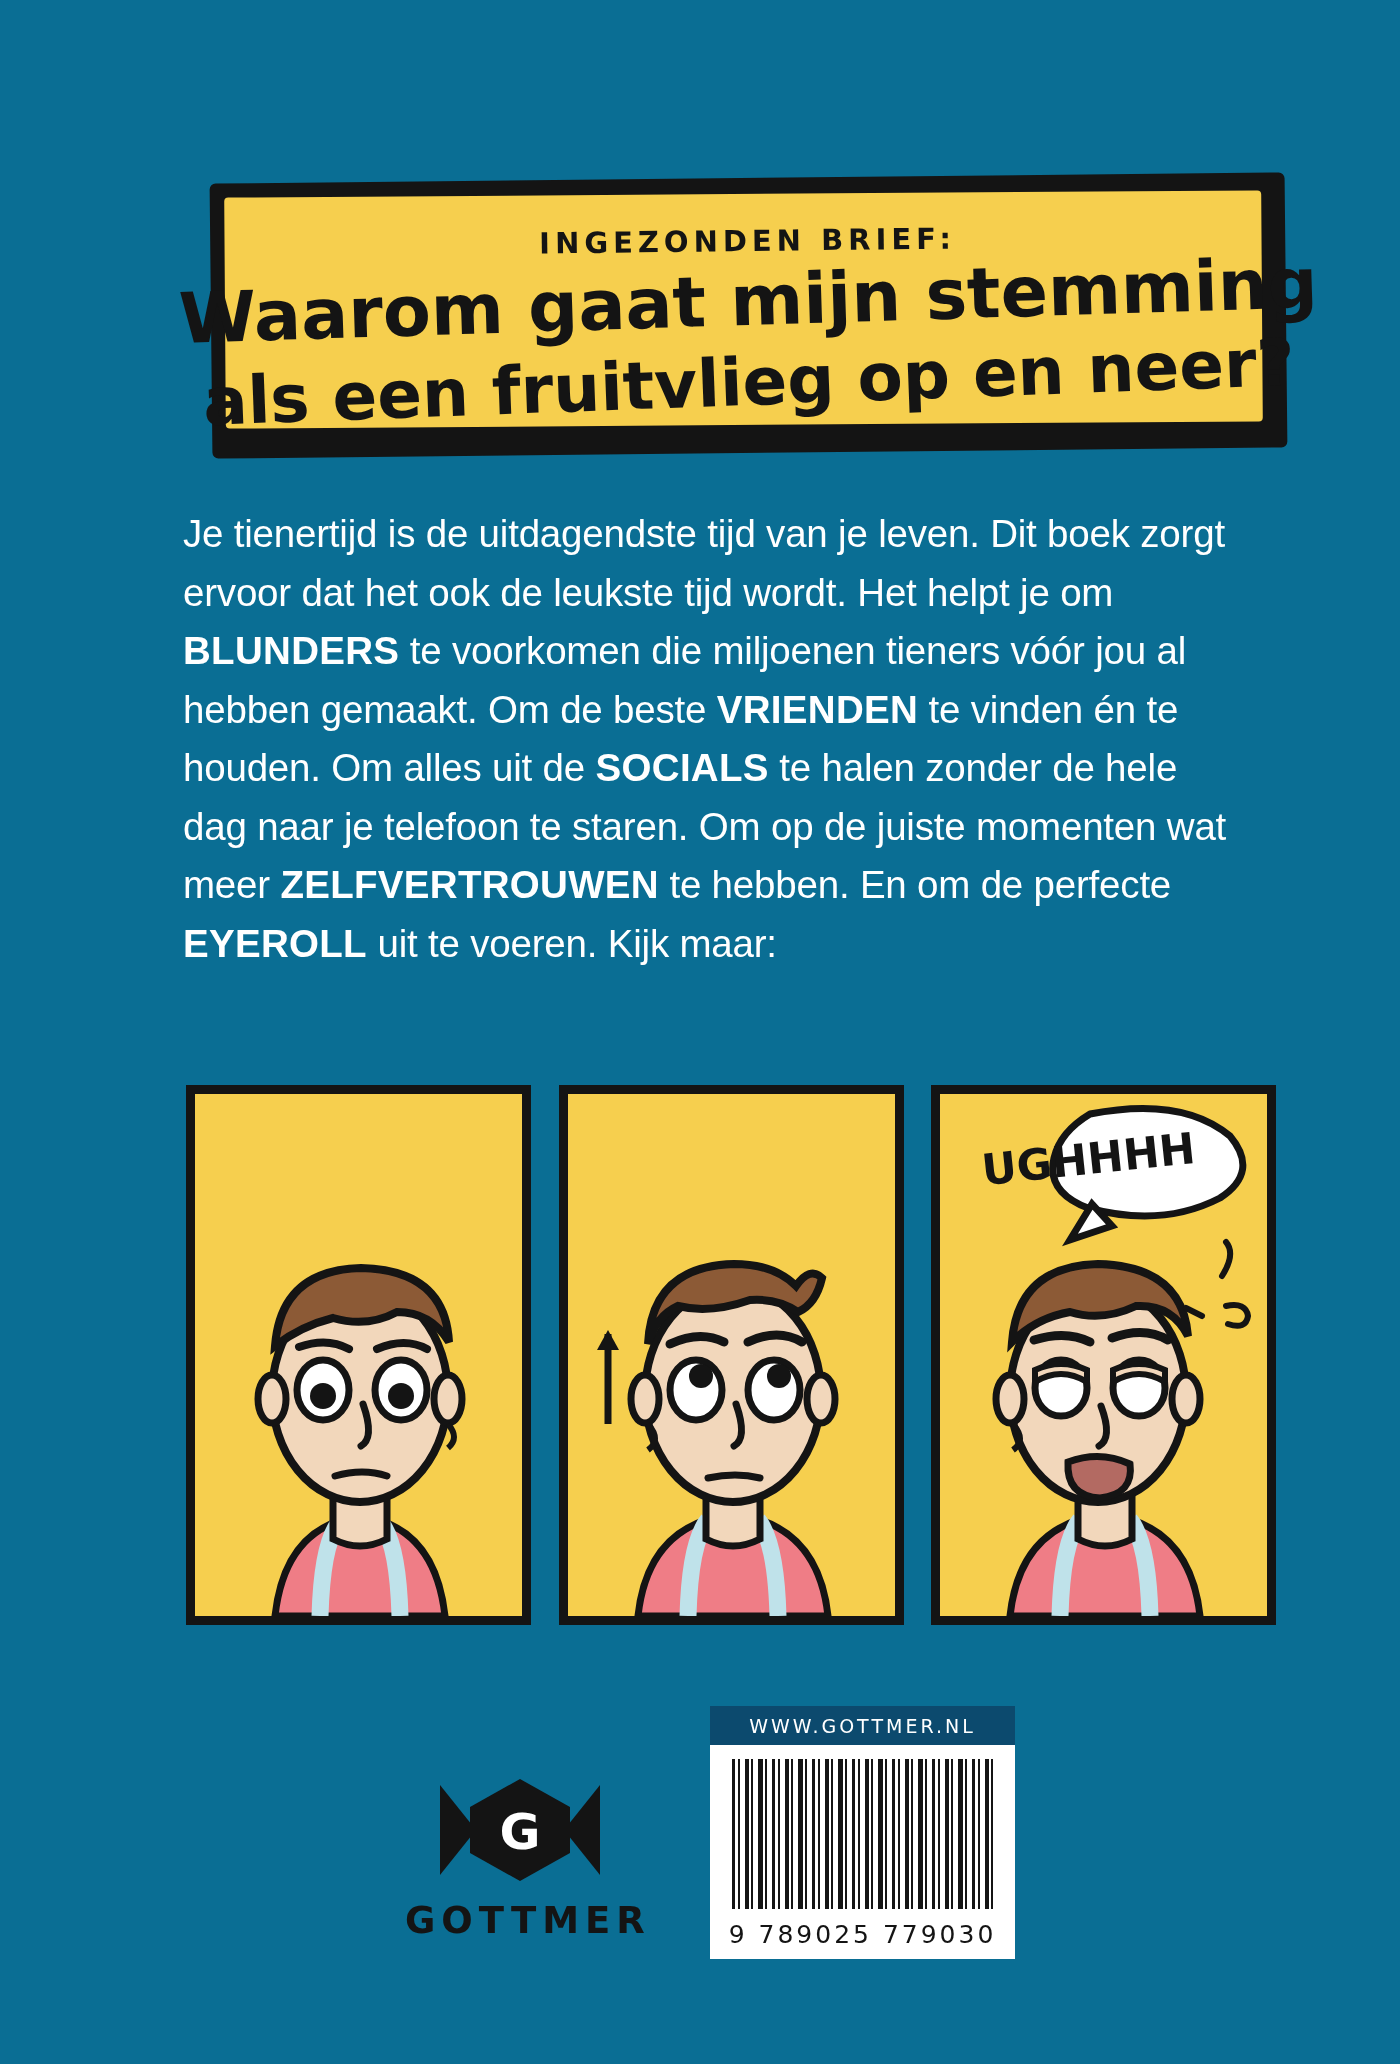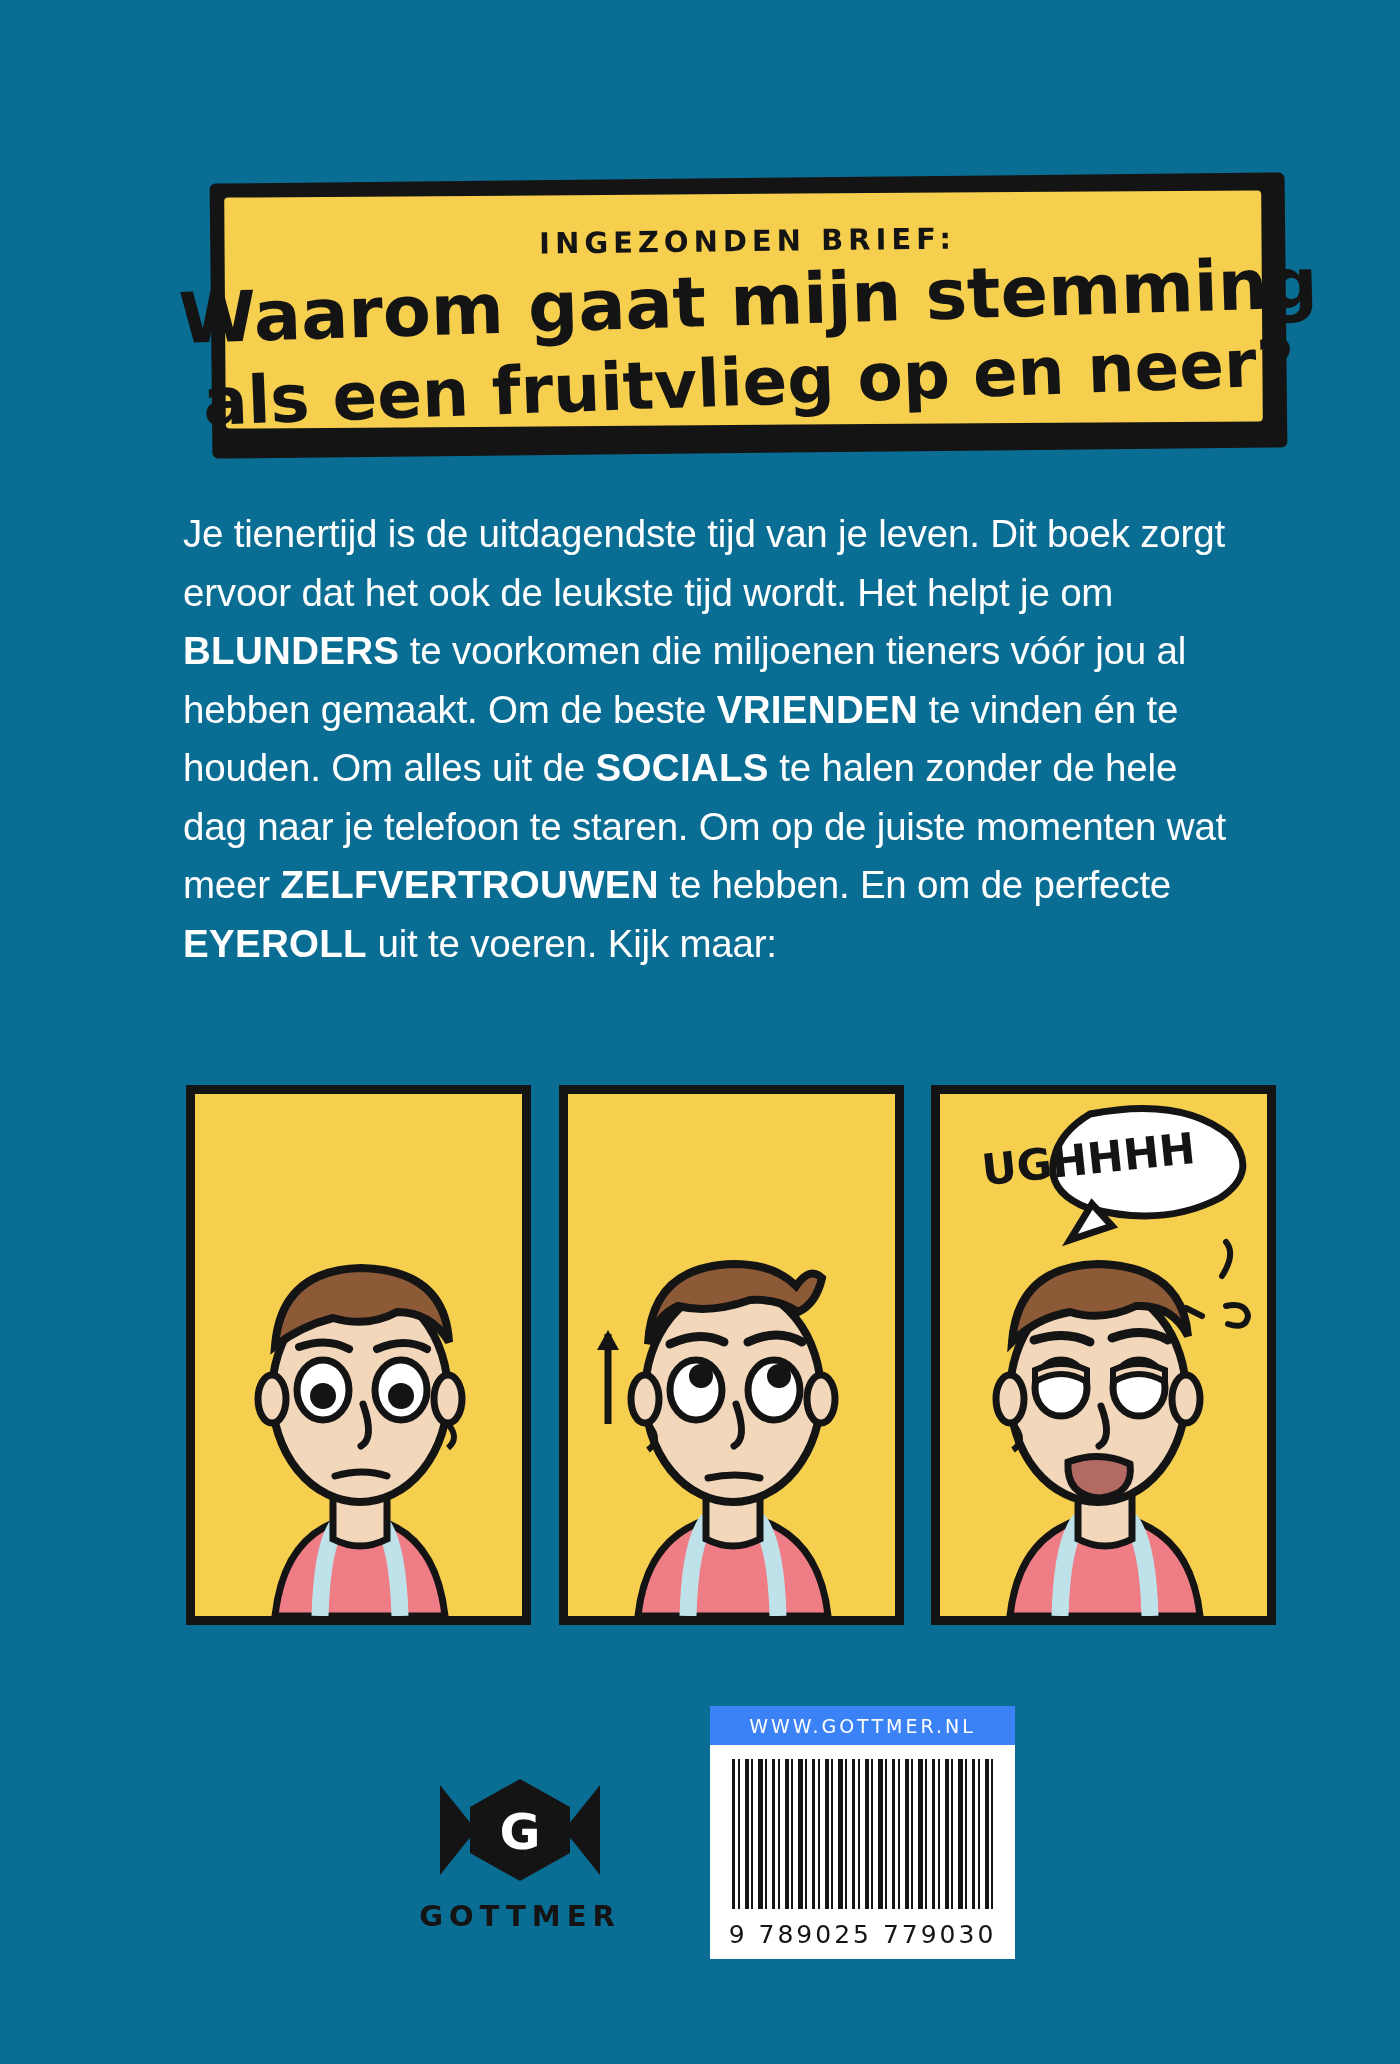--- a/index.html
+++ b/index.html
@@ -129,37 +129,37 @@
   .logo-block {
     position: absolute;
     left: 405px;
     top: 1775px;
     width: 230px;
     text-align: center;
   }
   .logo-word {
     font-family: "DejaVu Sans", sans-serif;
     font-weight: 700;
-    font-size: 29px;
+    font-size: 37px;
     letter-spacing: 6px;
     color: #141414;
     margin-top: 10px;
   }
 
   .barcode-block {
     position: absolute;
     left: 710px;
     top: 1706px;
     width: 305px;
     background: #ffffff;
     padding: 0 0 10px 0;
     box-sizing: border-box;
   }
   .barcode-url {
-    background: #3b82f6;
+    background: #0c4a6e;
     color: #ffffff;
     font-family: "DejaVu Sans", sans-serif;
     font-size: 19px;
     letter-spacing: 3px;
     text-align: center;
     padding: 9px 0 8px 0;
   }
   .barcode-bars {
     height: 150px;
     margin: 14px 22px 0 22px;

